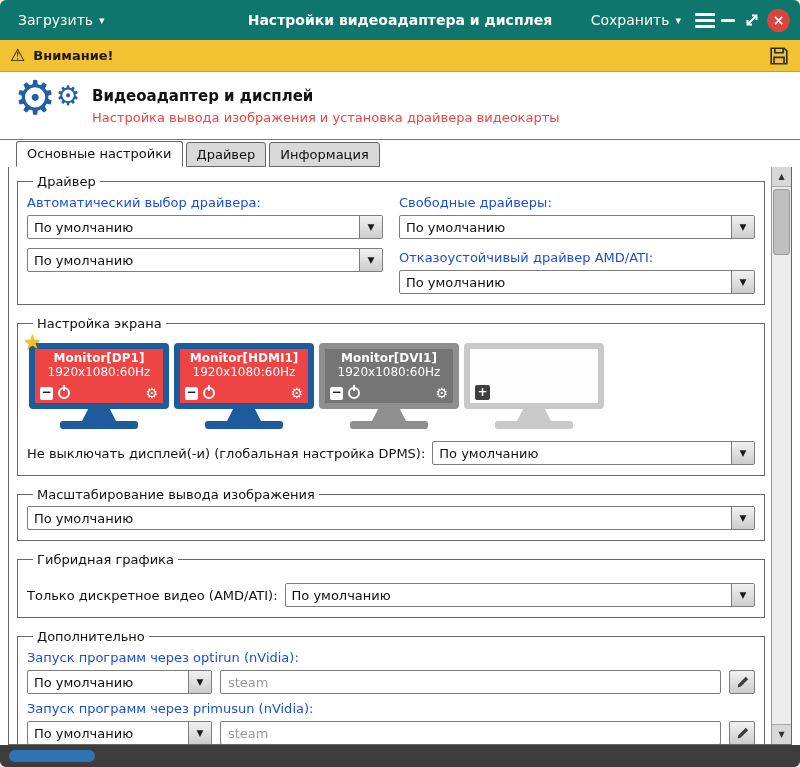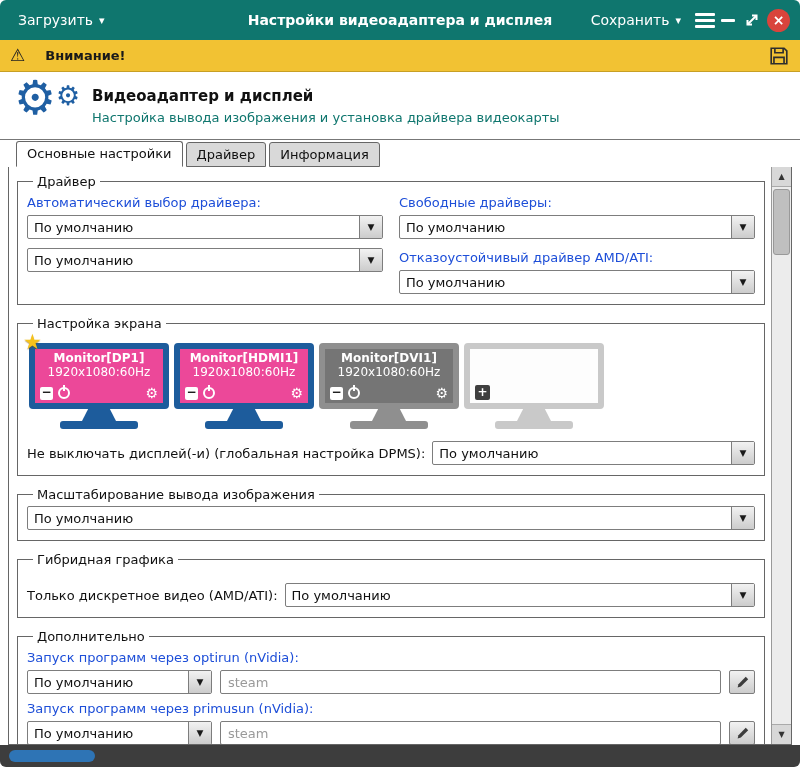--- a/index.html
+++ b/index.html
@@ -38,34 +38,34 @@
     color: #fff; font-size: 14px; font-weight: bold;
     display: flex; align-items: center; justify-content: center; cursor: pointer;
   }
 
   
   .warnbar {
     height: 32px; background: #f2c233; border-bottom: 1px solid #c79f24;
     display: flex; align-items: center; padding: 0 10px; flex-shrink: 0;
   }
   .warn-icon { font-size: 17px; color: #222; line-height: 1; }
-  .warn-label { font-size: 13px; font-weight: bold; color: #1a1a1a; margin-left: 20px; }
+  .warn-label { font-size: 13px; font-weight: bold; color: #1a1a1a; margin-left: 8px; }
   .save-file-btn { margin-left: auto; cursor: pointer; display: flex; }
 
   
   .header {
     height: 68px; background: #fff; border-bottom: 1px solid #777;
     display: flex; align-items: center; padding: 0 12px; flex-shrink: 0;
   }
   .gears { width: 76px; height: 60px; position: relative; color: #1f5fa3; flex-shrink: 0; }
   .gear-big { position: absolute; font-size: 47px; left: 2px; top: -2px; line-height: 1; }
   .gear-small { position: absolute; font-size: 27px; left: 44px; top: 6px; line-height: 1; }
   .header-text { margin-left: 4px; }
   .header-title { font-size: 15px; font-weight: bold; color: #111; }
-  .header-sub { font-size: 13px; color: #0f766e; margin-top: 5px; }
+  .header-sub { font-size: 13px; color: #ef4444; margin-top: 5px; }
 
   
   .tabs {
     height: 27px; display: flex; align-items: flex-end; padding-left: 16px;
     background: #fff; position: relative; z-index: 2; margin-bottom: -1px; flex-shrink: 0;
   }
   .tab {
     font-size: 13px; color: #111; padding: 4px 10px; margin-right: 3px;
     border: 1px solid #666; border-radius: 3px 3px 0 0;
     background: #d9d9d9; cursor: pointer; white-space: nowrap;
@@ -95,21 +95,21 @@
   }
   .combo-btn .arr { font-size: 9px; color: #1a1a1a; line-height: 1; }
 
   
   .monitors { display: flex; gap: 5px; padding: 8px 0 2px 2px; }
   .monitor { width: 140px; position: relative; cursor: pointer; }
   .mon-screen {
     height: 66px; border: 6px solid; border-radius: 4px;
     display: flex; flex-direction: column; padding: 2px 5px 3px; color: #fff;
   }
-  .monitor.blue .mon-screen { border-color: #1d5c9c; background: #ec4899; }
+  .monitor.blue .mon-screen { border-color: #1d5c9c; background: #ef4444; }
   .monitor.gray .mon-screen { border-color: #8f8f8f; background: #757575; }
   .monitor.empty .mon-screen { border-color: #c9c9c9; background: #fdfdfd; }
   .mon-name { font-size: 12px; font-weight: bold; text-align: center; line-height: 1.2; }
   .mon-res { font-size: 12px; text-align: center; line-height: 1.2; }
   .mon-icons { display: flex; align-items: center; gap: 5px; margin-top: auto; }
   .mini-minus {
     width: 13px; height: 13px; background: #fff; color: #111; border-radius: 2px;
     font-size: 12px; font-weight: bold; line-height: 11px; text-align: center; cursor: pointer;
   }
   .power {

